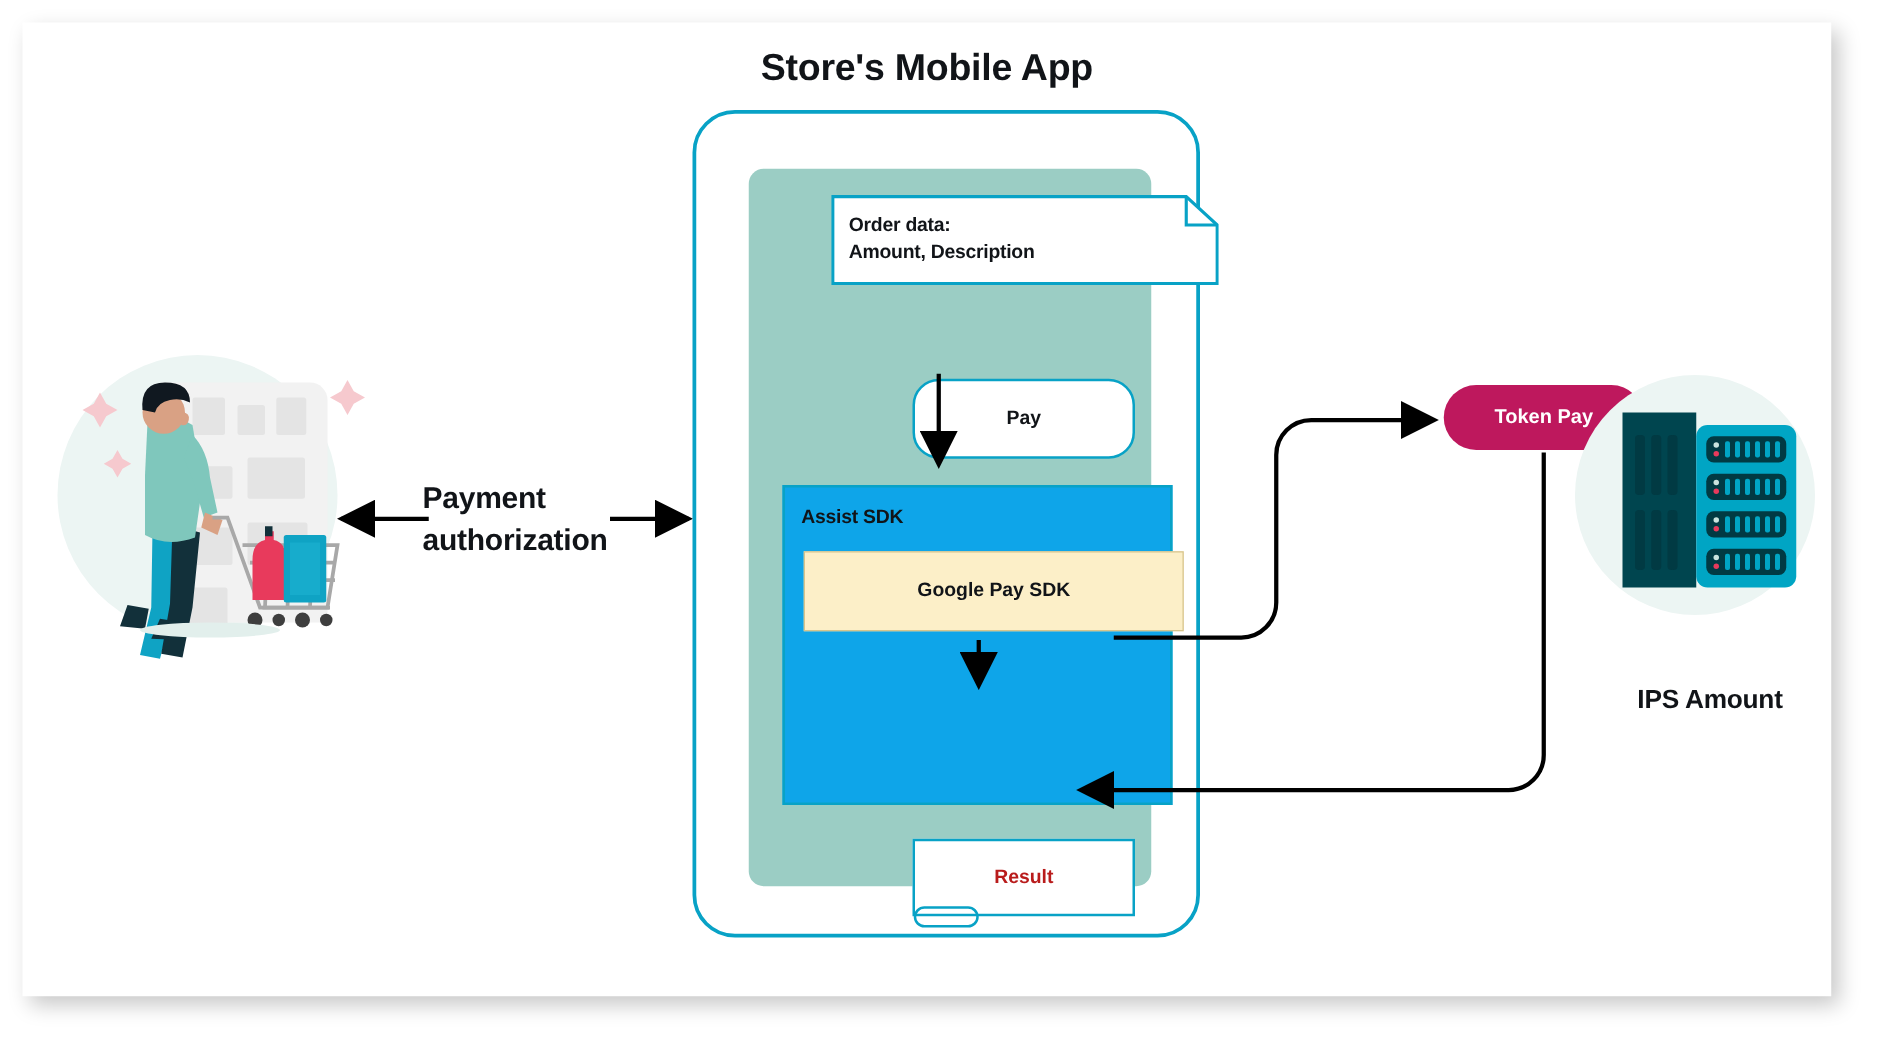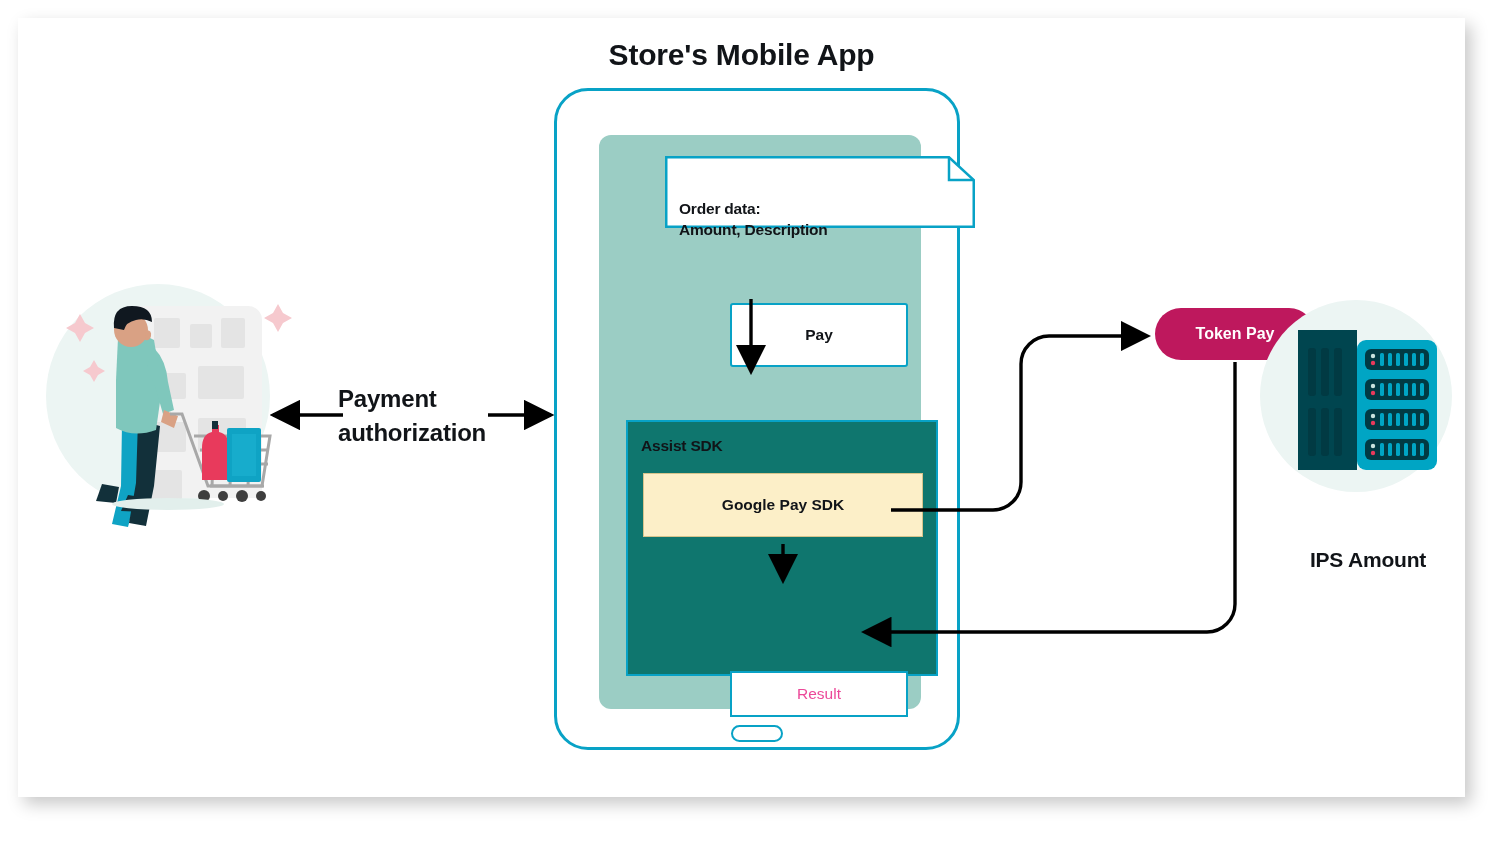--- a/index.html
+++ b/index.html
@@ -81,74 +81,73 @@
     font-size: 15.5px;
     line-height: 1.34;
   }
   
   #pay-btn {
     position: absolute;
     left: 131px; top: 168px;
     width: 178px; height: 64px;
     background: #ffffff;
     border: 2.5px solid #08A2C6;
-    border-radius: 3px;
+    border-radius: 21px;
     box-sizing: border-box;
     display: flex;
     align-items: center;
     justify-content: center;
     font-size: 15.5px;
     font-weight: bold;
     color: #111418;
   }
   
   #assist-sdk {
     position: absolute;
     left: 27px; top: 253px;
     width: 312px; height: 256px;
-    background: #0f766e;
+    background: #0ea5e9;
     border: 2.5px solid #08A2C6;
     box-sizing: border-box;
-    margin-top: 32px;
   }
   #assist-sdk-label {
     position: absolute;
     left: 13px; top: 15px;
     font-size: 15.5px;
   }
   #gpay-box {
     position: absolute;
     left: 15px; top: 51px;
-    width: 280px; height: 64px;
+    width: 304px; height: 64px;
     background: #FCEFC8;
     border: 1.5px solid #D6C48C;
     box-sizing: border-box;
     display: flex; align-items: center; justify-content: center;
     font-size: 15.5px; font-weight: bold; color: #111418;
   }
   #packet-box {
     position: absolute;
     left: 15px; top: 164px;
     width: 280px; height: 64px;
     background: #F7D2D2;
     border: 1.5px solid #C88C8C;
     box-sizing: border-box;
     display: flex; align-items: center; justify-content: center;
     font-size: 15.5px; font-weight: bold; color: #111418;
   }
   
   #result-box {
     position: absolute;
     left: 131px; top: 536px;
-    width: 178px; height: 46px;
+    width: 178px; height: 62px;
     background: #ffffff;
     border: 2.5px solid #08A2C6;
     box-sizing: border-box;
     display: flex; align-items: center; justify-content: center;
-    font-size: 15.5px; font-weight: normal; color: #ec4899;
+    font-size: 15.5px; font-weight: bold; color: #b91c1c;
   }
   
   #token-pay {
     position: absolute;
     left: 1137px; top: 290px;
     width: 160px; height: 52px;
     background: #be185d;
     border-radius: 26px;
     display: flex; align-items: center; justify-content: center;
     color: #ffffff;
@@ -262,21 +261,21 @@
 authorization</div>
 
     <div id="phone">
       <div id="phone-screen">
 
         <div id="order-doc">
           <svg width="310" height="72" viewBox="0 0 310 72" xmlns="http://www.w3.org/2000/svg">
             <path d="M1.25 1.25 H284 L308.75 24 V70.75 H1.25 Z" fill="#ffffff" stroke="#08A2C6" stroke-width="2.5" stroke-linejoin="miter"></path>
             <path d="M284 1.25 V24 H308.75" fill="none" stroke="#08A2C6" stroke-width="2.5"></path>
           </svg>
-          <div id="order-doc-text" class="lbl" style="position:absolute;margin-top:28px;">Order data:
+          <div id="order-doc-text" class="lbl" style="position:absolute;">Order data:
 Amount, Description</div>
         </div>
 
         <div id="pay-btn">Pay</div>
 
         <div id="assist-sdk">
           <div class="lbl" id="assist-sdk-label">Assist SDK</div>
           <div id="gpay-box">Google Pay SDK</div>
 
           <svg style="position:absolute;left:0;top:0;width:312px;height:256px;" viewBox="0 0 312 256" xmlns="http://www.w3.org/2000/svg">

